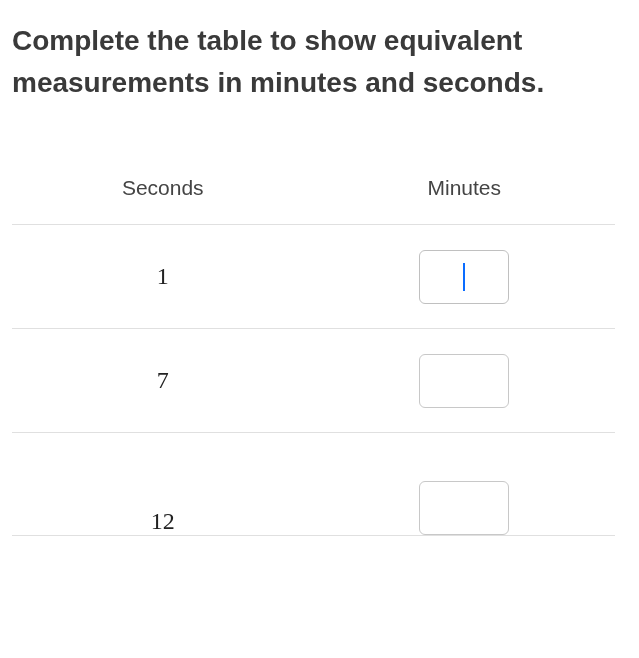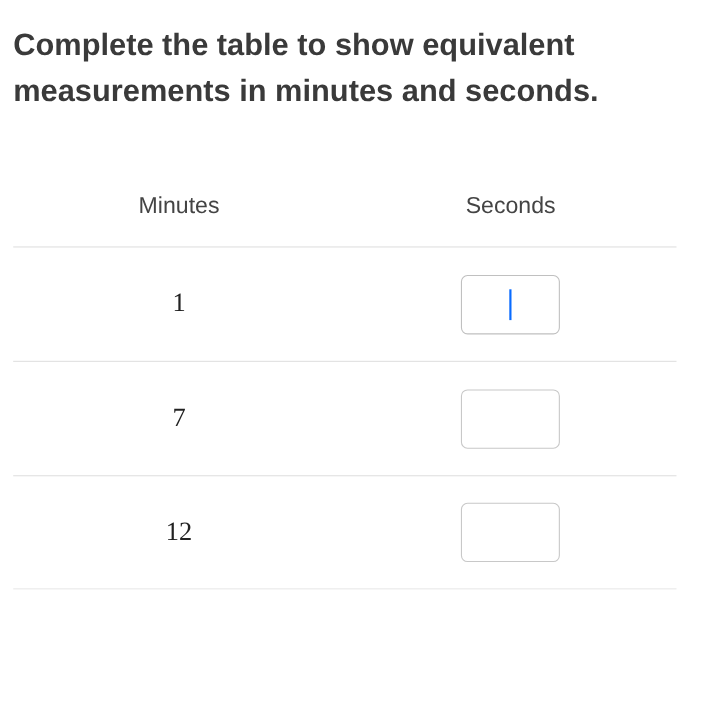--- a/index.html
+++ b/index.html
@@ -29,20 +29,21 @@
     padding: 12px 0 24px 0;
   }
   .data-row {
     display: flex;
     align-items: center;
     border-top: 1px solid #e0e0e0;
     height: 104px;
   }
   .data-row:last-child {
     border-bottom: 1px solid #e0e0e0;
+    align-items: flex-end;
   }
   .col {
     flex: 1;
     display: flex;
     justify-content: center;
     align-items: center;
   }
   .th {
     font-size: 21px;
     font-weight: 500;
@@ -83,22 +84,22 @@
   }
 </style>
 </head>
 <body>
 
 <div class="container">
   <div class="prompt">Complete the table to show equivalent measurements in minutes and seconds.</div>
 
   <div class="table">
     <div class="head-row">
+      <div class="col th">Seconds</div>
       <div class="col th">Minutes</div>
-      <div class="col th">Seconds</div>
     </div>
 
     <div class="data-row">
       <div class="col">
         <span class="val">1</span>
       </div>
       <div class="col">
         <div class="cursor-wrap">
           <div class="cursor"></div>
         </div>

